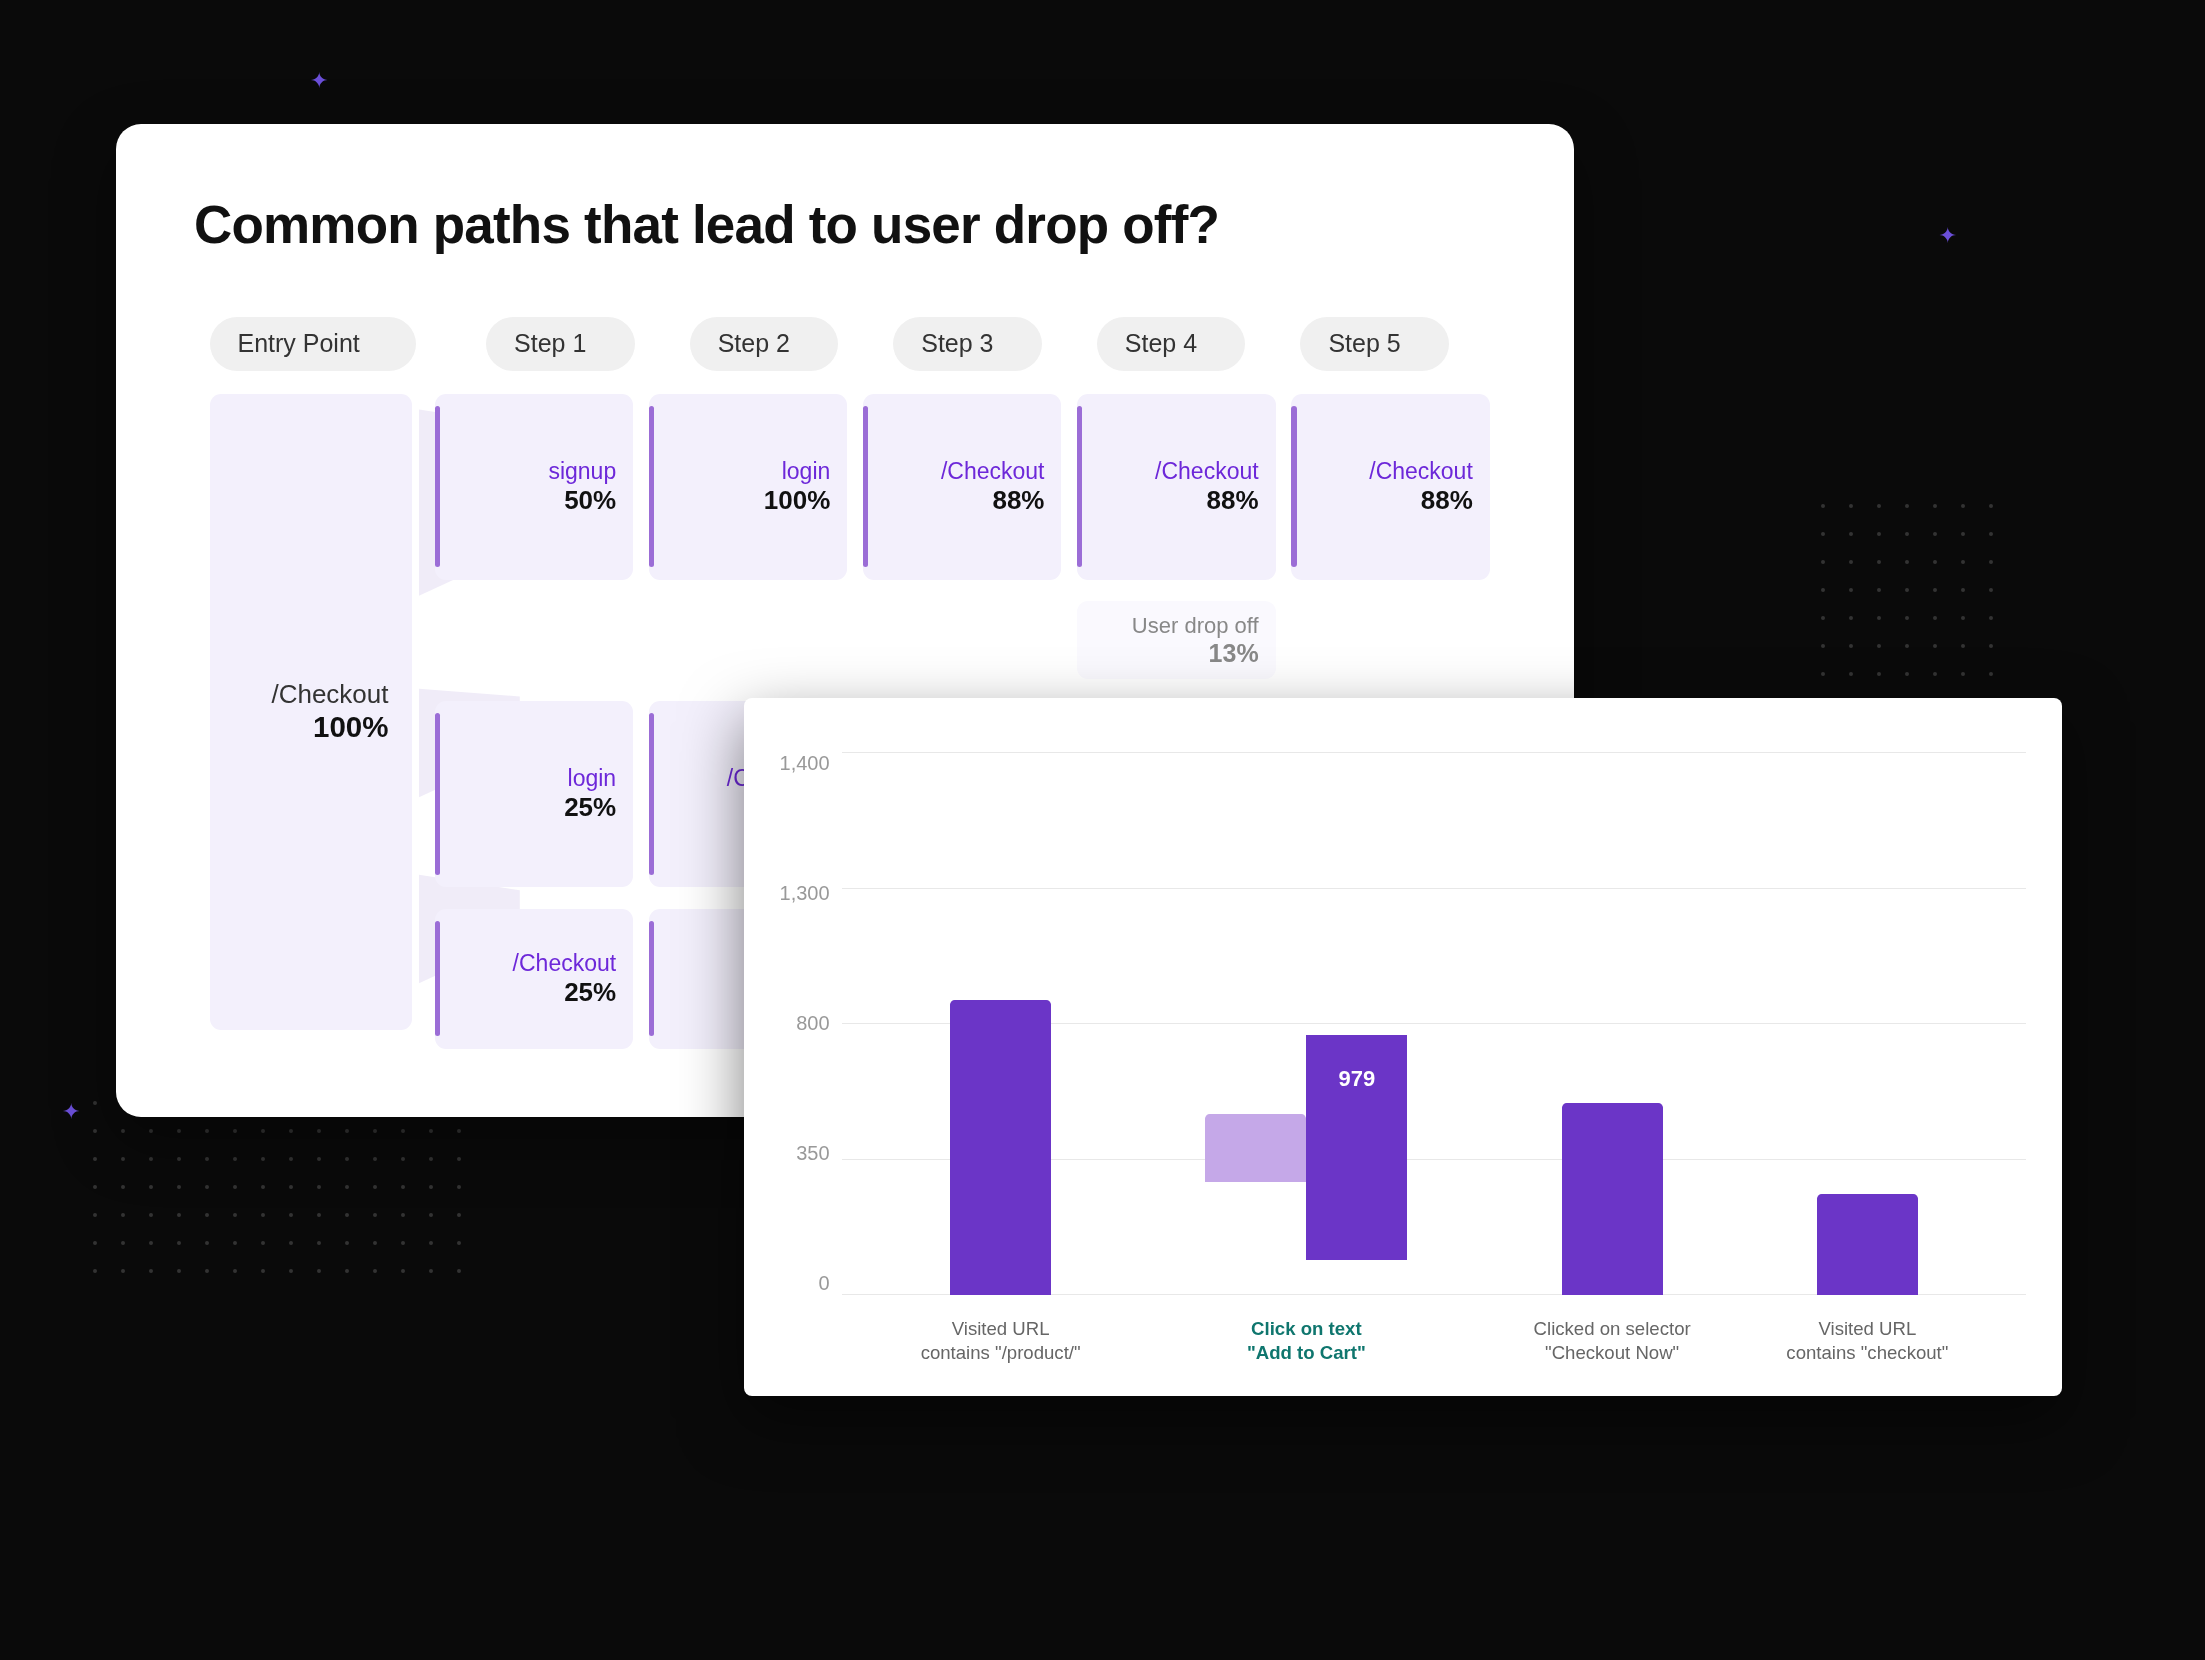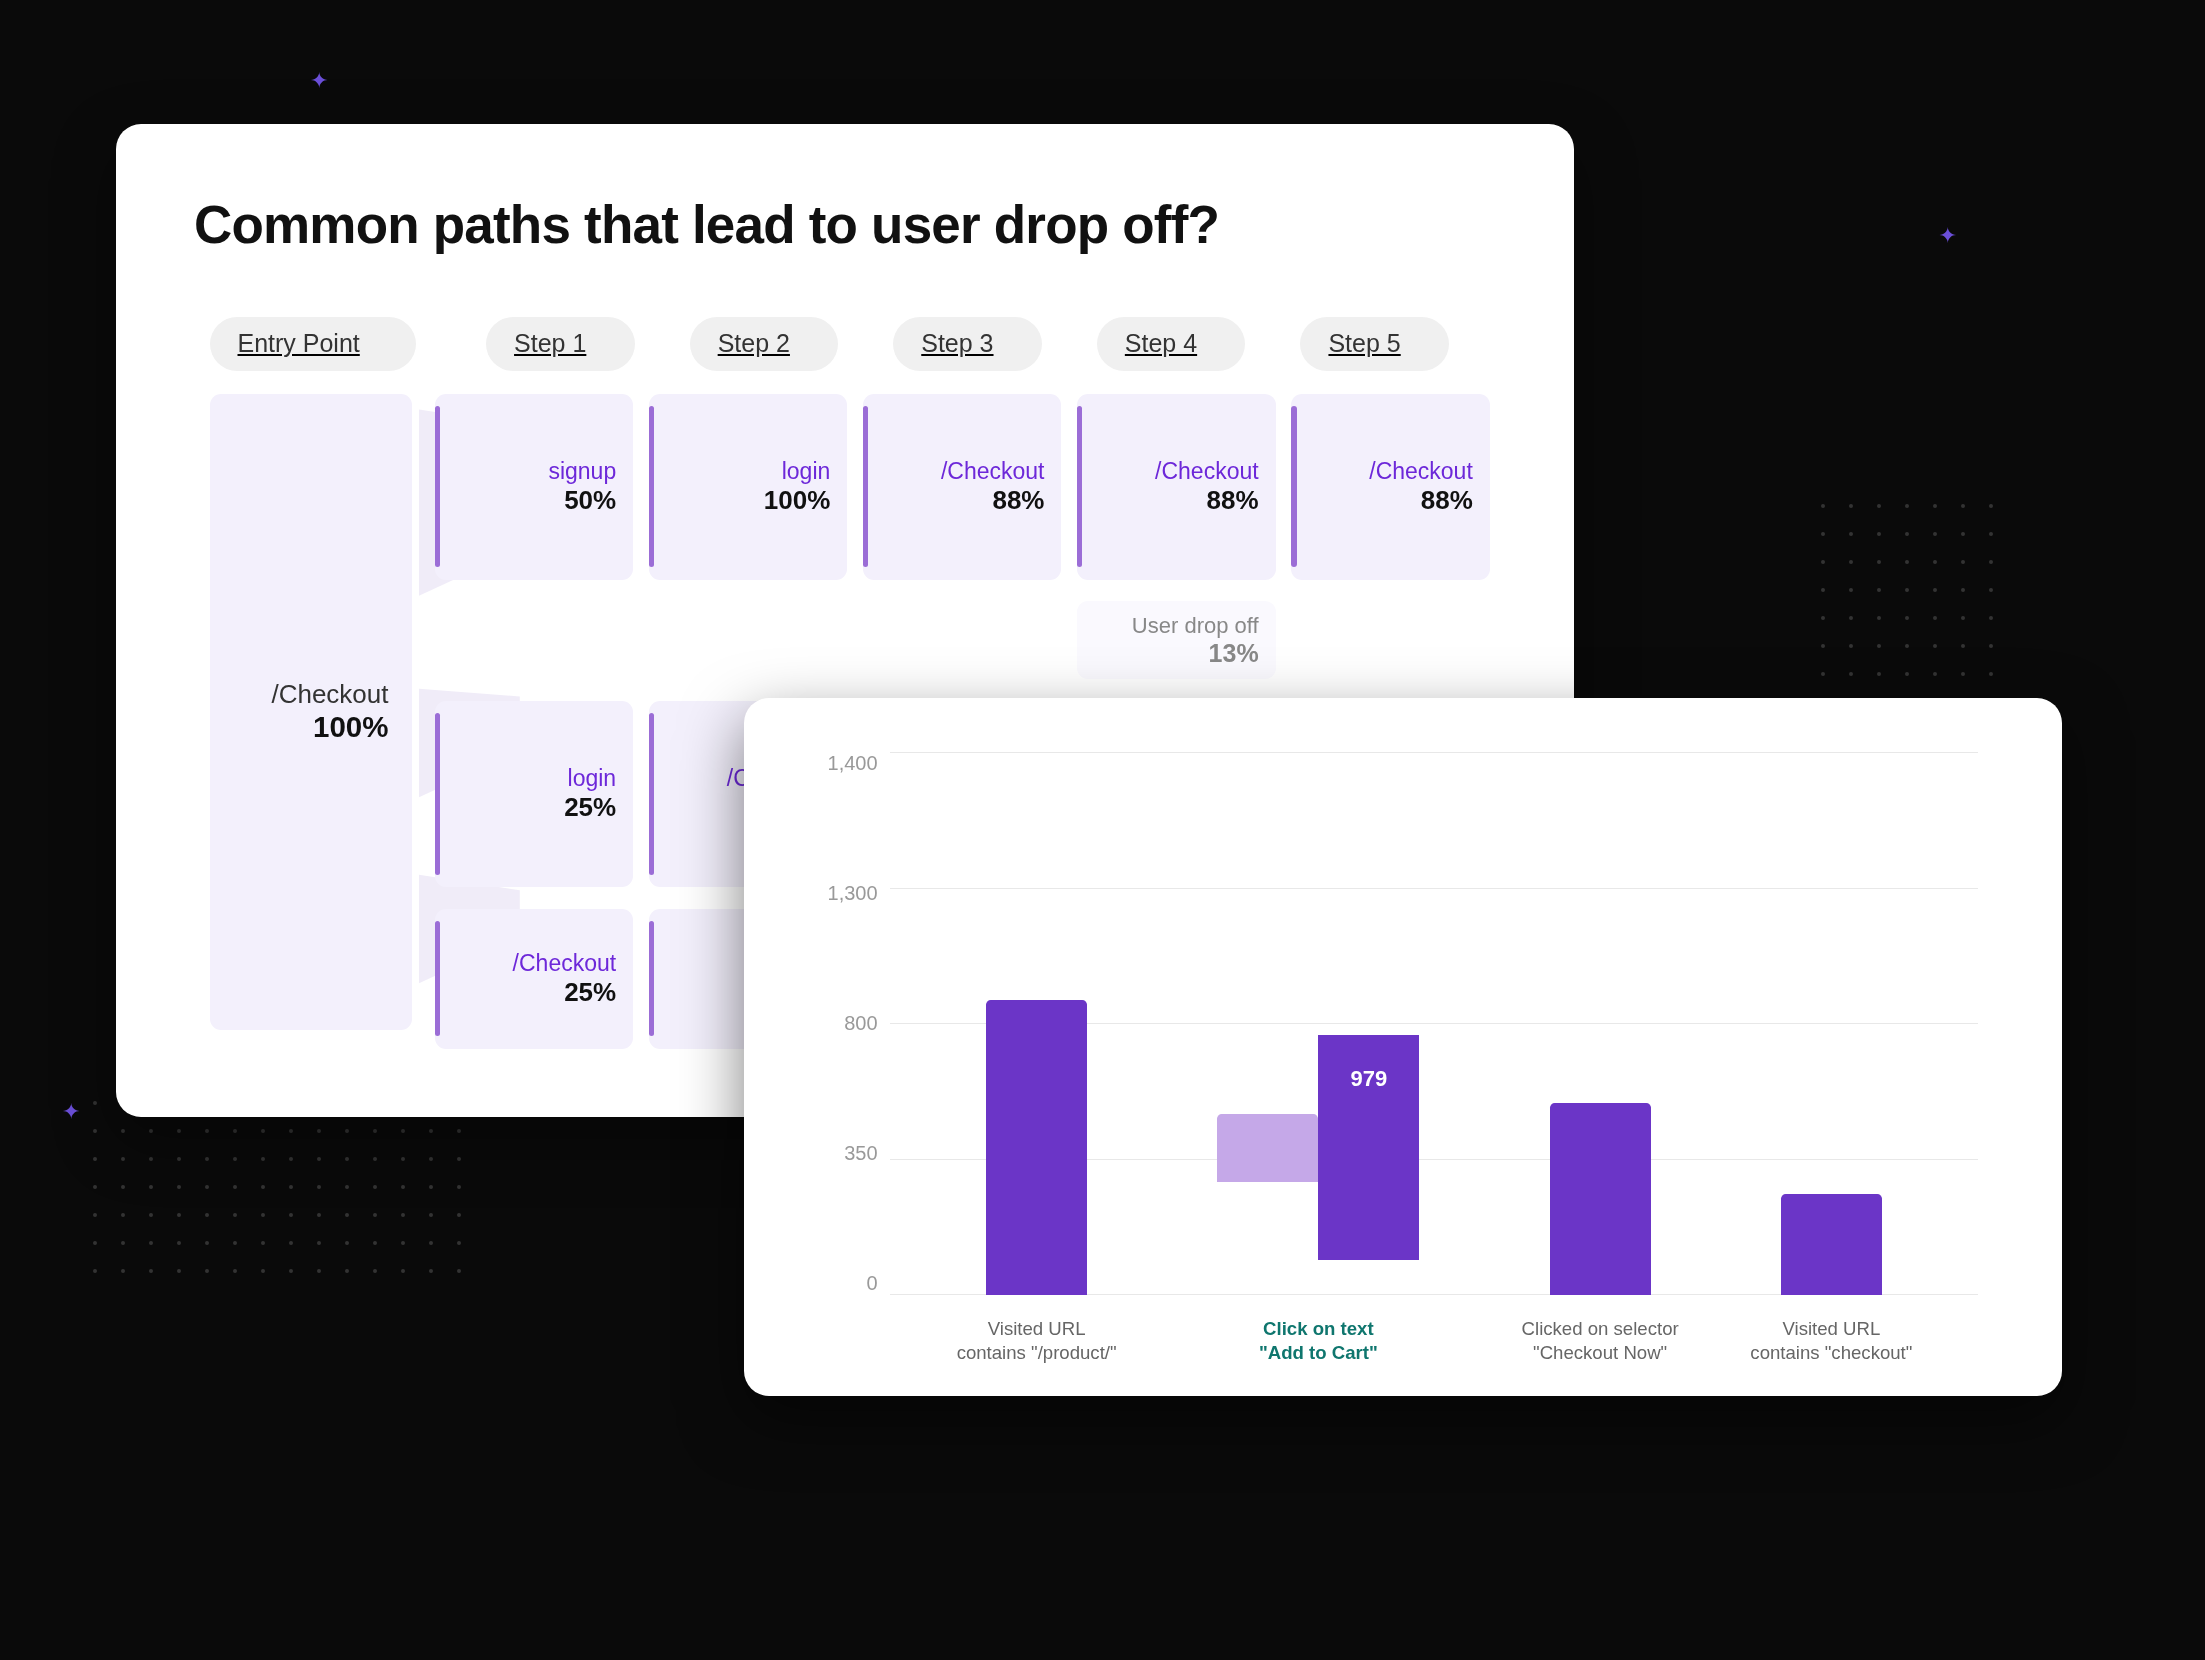--- a/index.html
+++ b/index.html
@@ -51,21 +51,20 @@
       margin-bottom: 62px;
       letter-spacing: -0.8px;
     }
 
     
     .funnel-header {
       display: flex;
       gap: 8px;
       margin-bottom: 23px;
       padding-left: 15.5px;
-      text-decoration: underline;
     }
 
     .col-header {
       background: #f0f0f0;
       border-radius: 31px;
       padding: 12.4px 28px;
       font-size: 25px;
       color: #333;
       font-weight: 400;
       margin-right: 47px;
@@ -79,22 +78,22 @@
     .col-header:nth-child(6) { width: 155px; }
 
     
     .chart-card {
       position: absolute;
       top: 698px;
       left: 744px;
       width: 1318px;
       height: 698px;
       background: #fff;
-      border-radius: 25px;
-      padding: 54px 84px;
+      border-radius: 8px;
+      padding: 54px 36px;
       box-shadow: 0 23px 62px rgba(0,0,0,0.5);
     }
 
     .chart-area {
       width: 100%;
       height: 100%;
       position: relative;
       padding-top: 15.5px;
     }
 

